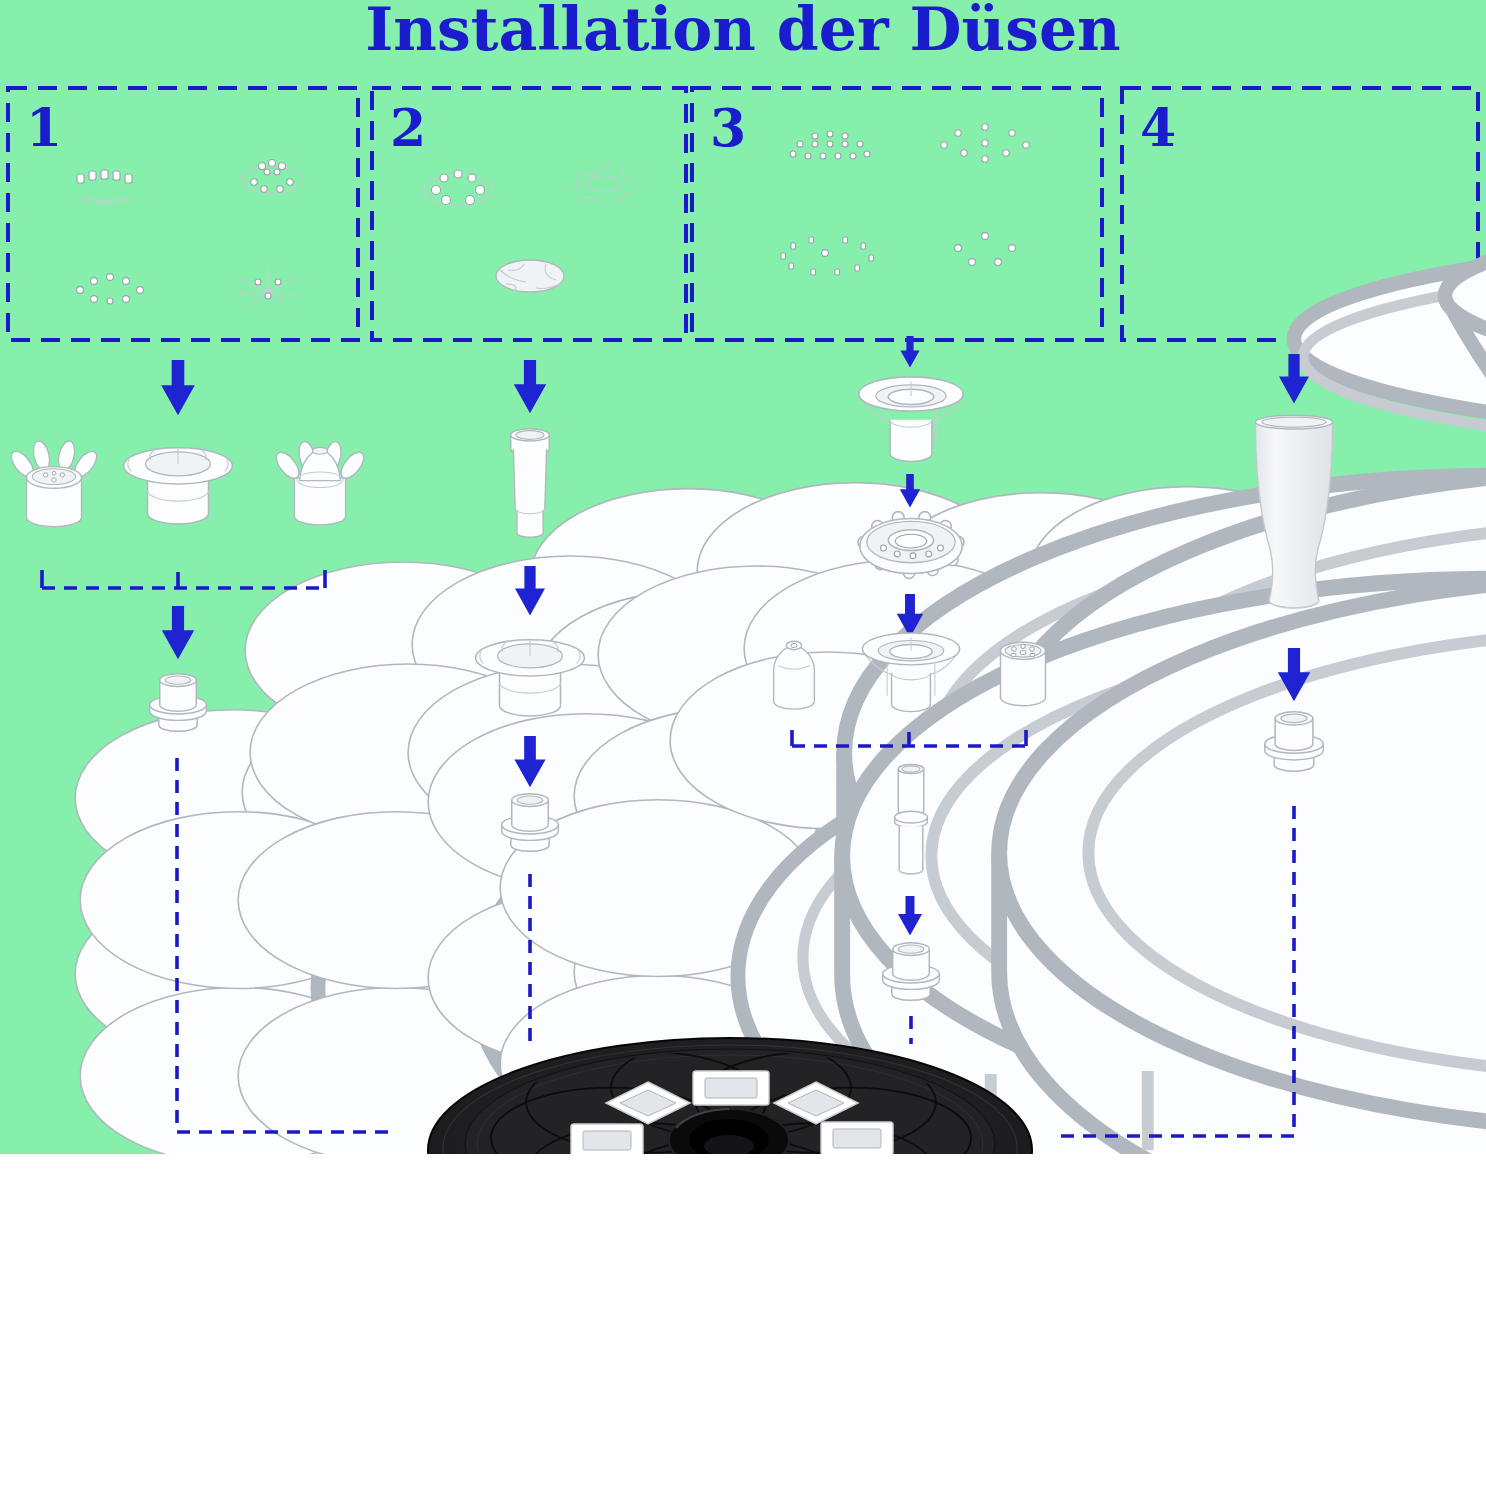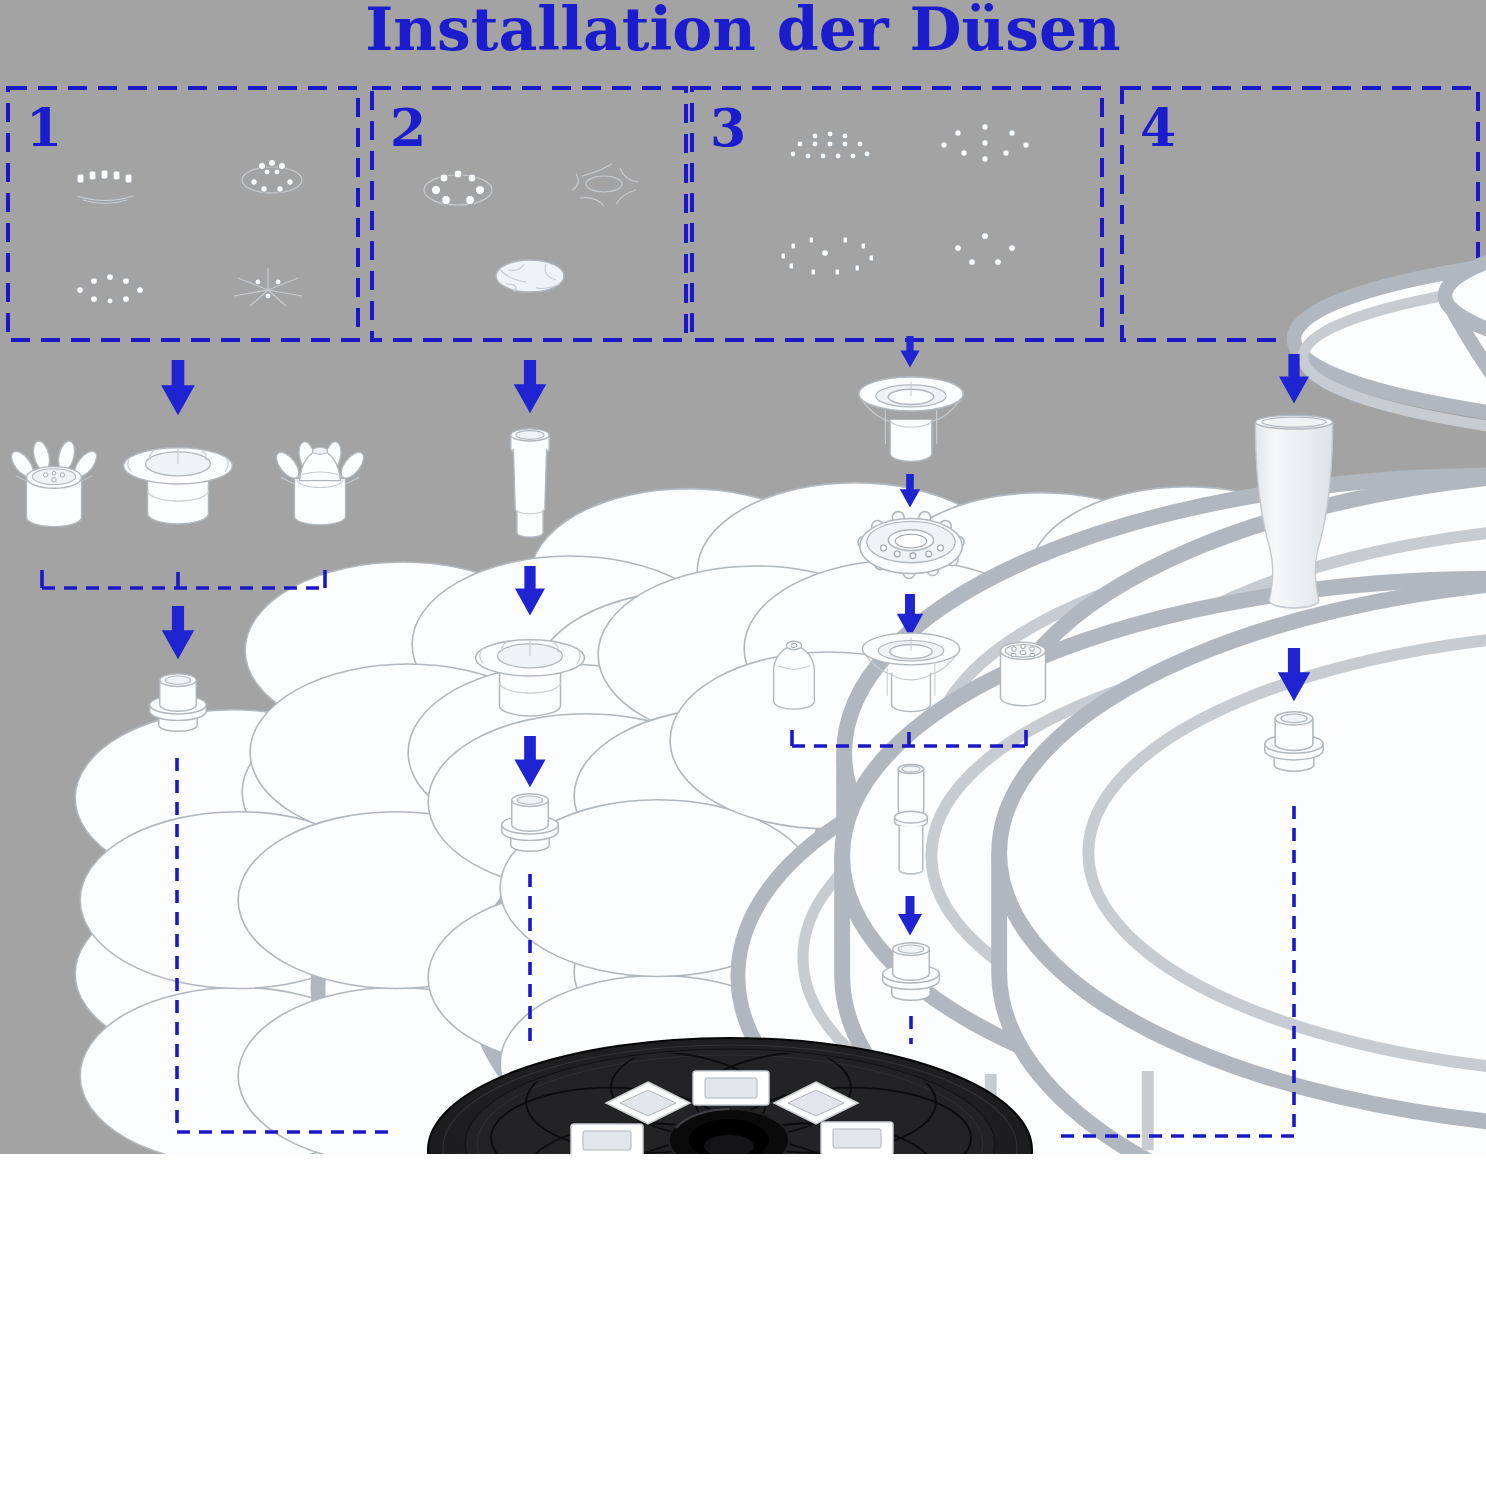--- a/index.html
+++ b/index.html
@@ -1,16 +1,16 @@
 <!DOCTYPE html>
 <html><head>
 <meta charset="utf-8">
 <style>
   html,body{margin:0;padding:0;background:#ffffff;}
-  .canvas{position:relative;width:1486px;height:1154px;background:#a3a3a3;overflow:hidden;
+  .canvas{position:relative;width:1486px;height:1154px;background:#86efac;overflow:hidden;
           font-family:"DejaVu Serif", serif;}
   .title{position:absolute;top:-6px;left:0;width:100%;margin:0;text-align:center;
          font-family:"DejaVu Serif", serif;font-weight:bold;font-size:60px;
          color:#1b1ccd;letter-spacing:0px;}
   svg.scene{position:absolute;left:0;top:0;}
   
   .part{fill:#fcfdfe;stroke:#b0b7be;stroke-width:1.6;}
   .pfill{fill:#f0f3f6;stroke:#b0b7be;stroke-width:1.3;}
   .pline{stroke:#c6ccd2;stroke-width:1.2;fill:none;}
   .nub{fill:#ffffff;stroke:#9aa2a9;stroke-width:1.1;}

